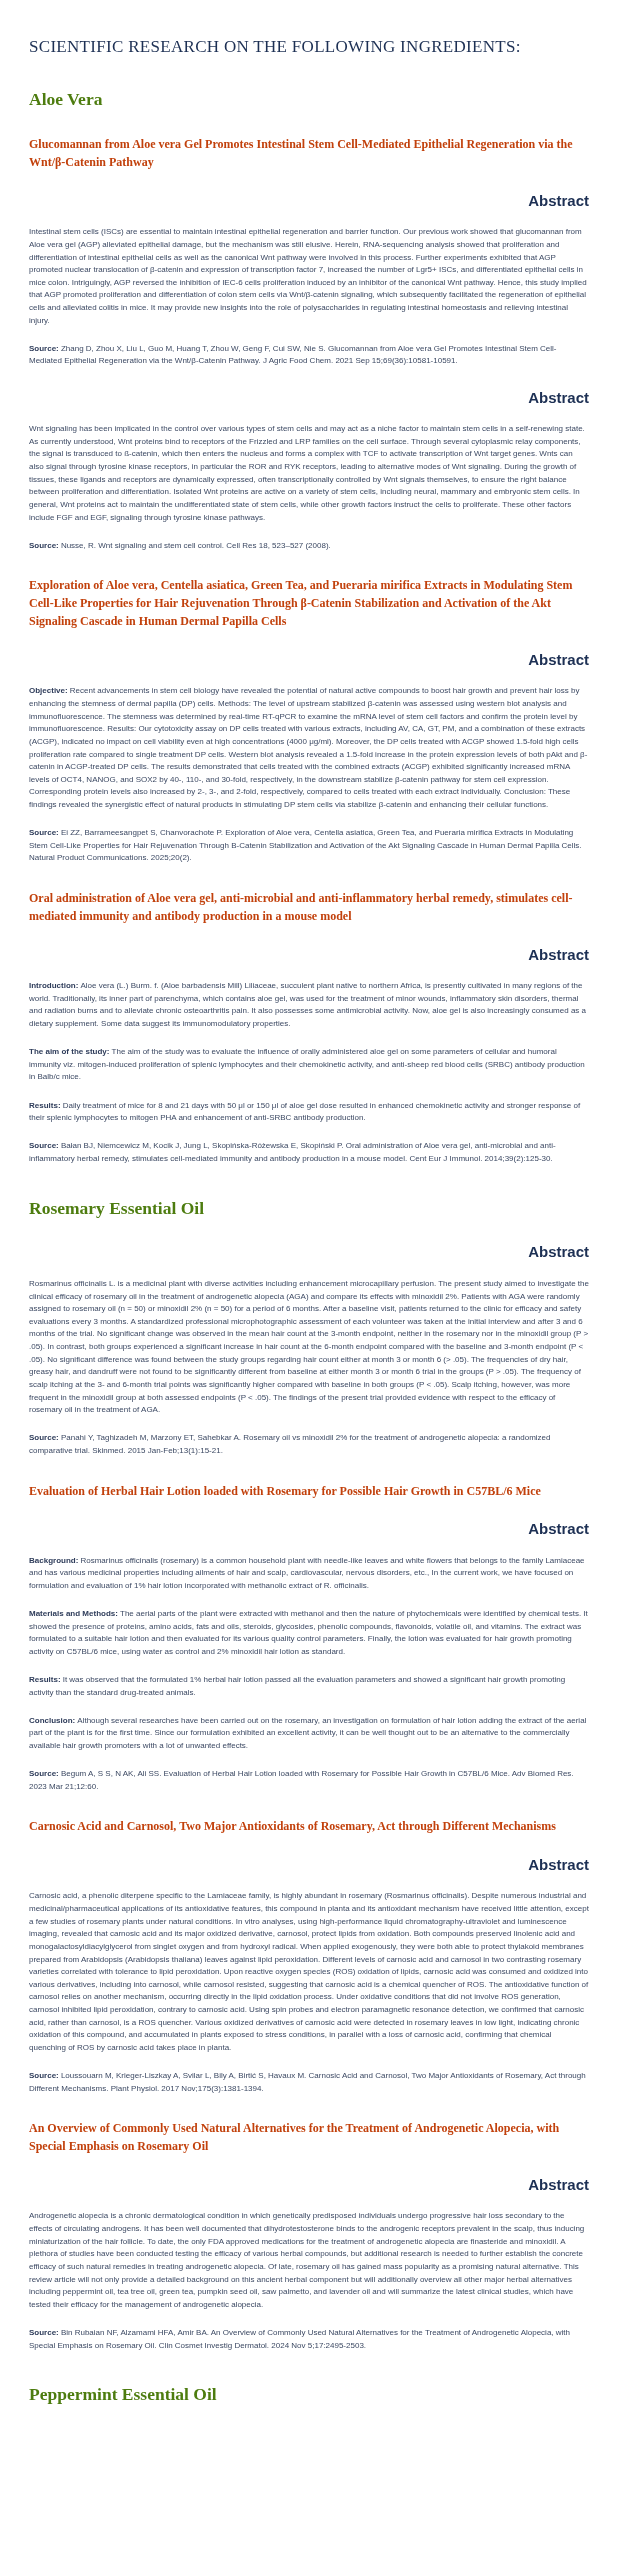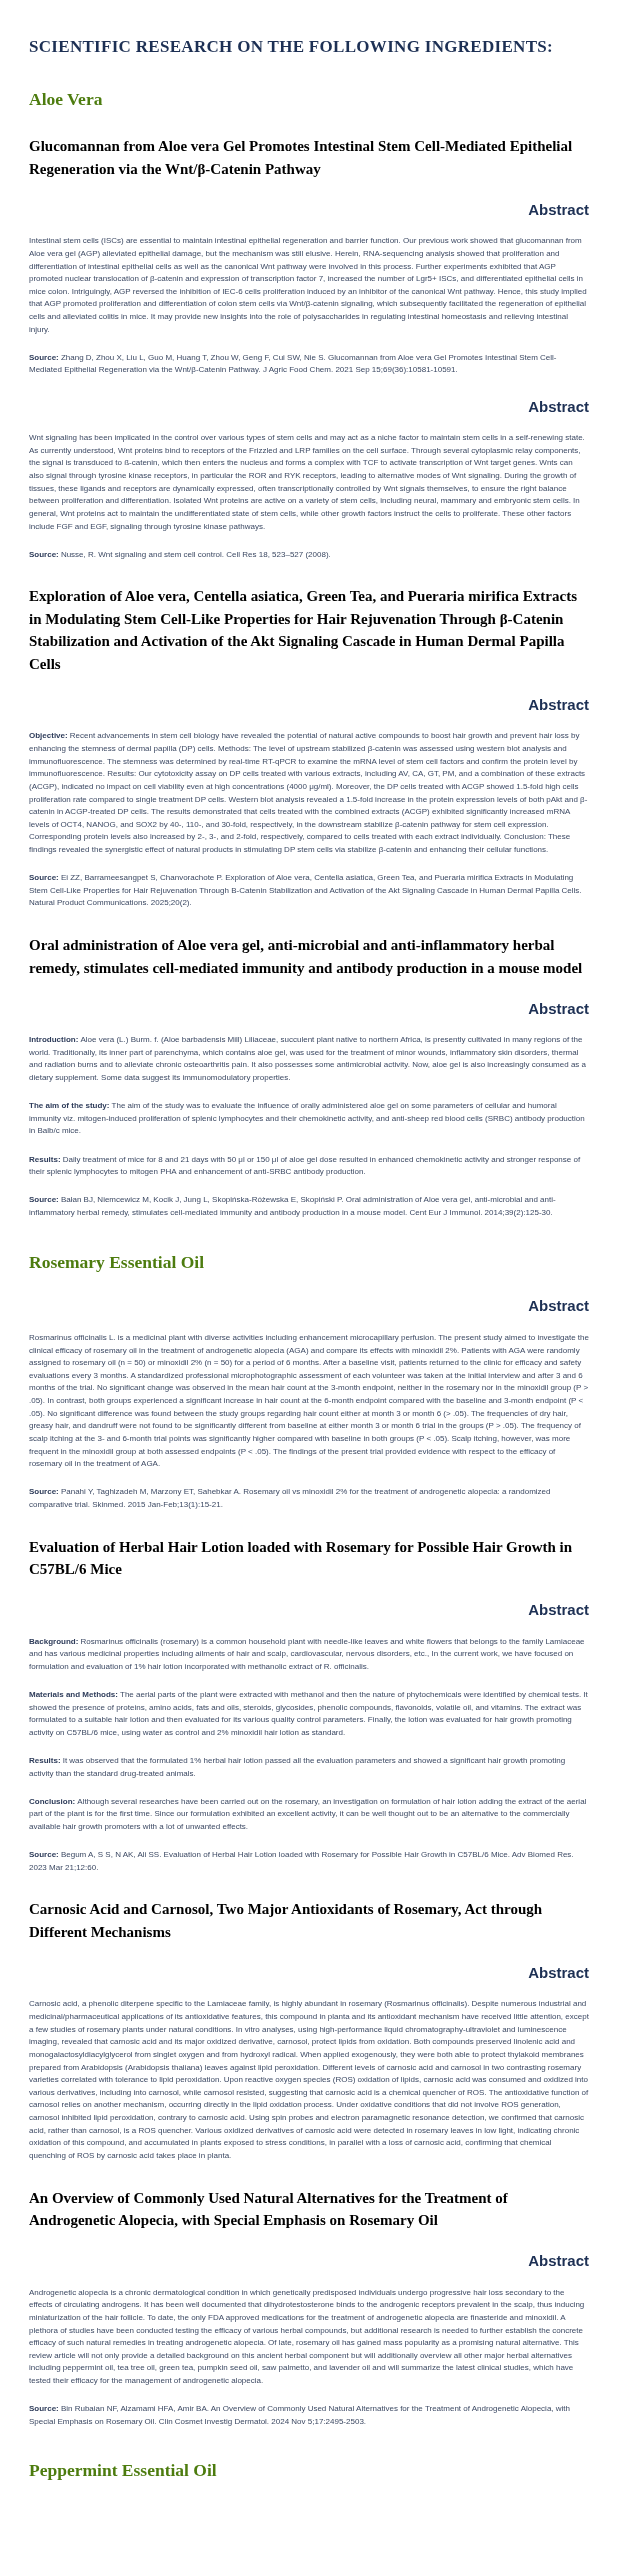--- a/index.html
+++ b/index.html
@@ -11,41 +11,41 @@
     font-family: "Liberation Sans", sans-serif;
     color: #3c4963;
   }
   main {
     width: 618px;
     min-height: 4108px;
     padding: 37px 29px 31px 29px;
   }
   h1.page-title {
     font-family: "Liberation Serif", serif;
-    font-weight: 700;
+    font-weight: 400;
     color: #1d3054;
     font-size: 17px;
     line-height: 1.2;
     letter-spacing: 0.3px;
     margin: 0 0 32px 0;
   }
   h2.section-heading {
     font-family: Liberation Serif, serif;
     font-weight: 700;
     color: #4d7c0f;
     font-size: 17.5px;
     line-height: 1.25;
     margin: 32px 0 24px 0;
   }
   #content section:first-child h2.section-heading { margin-top: 0; }
   h3.article-title {
     font-family: "Liberation Serif", serif;
     font-weight: 700;
-    color: #000000;
-    font-size: 15px;
+    color: #c2410c;
+    font-size: 12px;
     line-height: 1.5;
     margin: 24px 0 20.6px 0;
   }
   h4.abstract-heading {
     font-family: Liberation Sans, sans-serif;
     font-weight: 700;
     color: #1d3054;
     font-size: 15px;
     margin: 20.6px 0 17.5px 0;
     text-align: right;
@@ -107,20 +107,21 @@
           <p class="body-text"><strong>Background:</strong><span>Rosmarinus officinalis (rosemary) is a common household plant with needle-like leaves and white flowers that belongs to the family Lamiaceae and has various medicinal properties including ailments of hair and scalp, cardiovascular, nervous disorders, etc., In the current work, we have focused on formulation and evaluation of 1% hair lotion incorporated with methanolic extract of R. officinalis.</span></p>
           <p class="body-text"><strong>Materials and Methods:</strong><span>The aerial parts of the plant were extracted with methanol and then the nature of phytochemicals were identified by chemical tests. It showed the presence of proteins, amino acids, fats and oils, steroids, glycosides, phenolic compounds, flavonoids, volatile oil, and vitamins. The extract was formulated to a suitable hair lotion and then evaluated for its various quality control parameters. Finally, the lotion was evaluated for hair growth promoting activity on C57BL/6 mice, using water as control and 2% minoxidil hair lotion as standard.</span></p>
           <p class="body-text"><strong>Results:</strong><span>It was observed that the formulated 1% herbal hair lotion passed all the evaluation parameters and showed a significant hair growth promoting activity than the standard drug-treated animals.</span></p>
           <p class="body-text"><strong>Conclusion:</strong><span>Although several researches have been carried out on the rosemary, an investigation on formulation of hair lotion adding the extract of the aerial part of the plant is for the first time. Since our formulation exhibited an excellent activity, it can be well thought out to be an alternative to the commercially available hair growth promoters with a lot of unwanted effects.</span></p>
           <p class="body-text source"><strong>Source:</strong><span>Begum A, S S, N AK, Ali SS. Evaluation of Herbal Hair Lotion loaded with Rosemary for Possible Hair Growth in C57BL/6 Mice. Adv Biomed Res. 2023 Mar 21;12:60.</span></p>
         </article>
         <article class="article">
           <h3 class="article-title">Carnosic Acid and Carnosol, Two Major Antioxidants of Rosemary, Act through Different Mechanisms</h3>
           <h4 class="abstract-heading">Abstract</h4>
           <p class="body-text"><span>Carnosic acid, a phenolic diterpene specific to the Lamiaceae family, is highly abundant in rosemary (Rosmarinus officinalis). Despite numerous industrial and medicinal/pharmaceutical applications of its antioxidative features, this compound in planta and its antioxidant mechanism have received little attention, except a few studies of rosemary plants under natural conditions. In vitro analyses, using high-performance liquid chromatography-ultraviolet and luminescence imaging, revealed that carnosic acid and its major oxidized derivative, carnosol, protect lipids from oxidation. Both compounds preserved linolenic acid and monogalactosyldiacylglycerol from singlet oxygen and from hydroxyl radical. When applied exogenously, they were both able to protect thylakoid membranes prepared from Arabidopsis (Arabidopsis thaliana) leaves against lipid peroxidation. Different levels of carnosic acid and carnosol in two contrasting rosemary varieties correlated with tolerance to lipid peroxidation. Upon reactive oxygen species (ROS) oxidation of lipids, carnosic acid was consumed and oxidized into various derivatives, including into carnosol, while carnosol resisted, suggesting that carnosic acid is a chemical quencher of ROS. The antioxidative function of carnosol relies on another mechanism, occurring directly in the lipid oxidation process. Under oxidative conditions that did not involve ROS generation, carnosol inhibited lipid peroxidation, contrary to carnosic acid. Using spin probes and electron paramagnetic resonance detection, we confirmed that carnosic acid, rather than carnosol, is a ROS quencher. Various oxidized derivatives of carnosic acid were detected in rosemary leaves in low light, indicating chronic oxidation of this compound, and accumulated in plants exposed to stress conditions, in parallel with a loss of carnosic acid, confirming that chemical quenching of ROS by carnosic acid takes place in planta.</span></p>
+          <p class="body-text source"><strong>Source:</strong><span>Loussouarn M, Krieger-Liszkay A, Svilar L, Bily A, Birtić S, Havaux M. Carnosic Acid and Carnosol, Two Major Antioxidants of Rosemary, Act through Different Mechanisms. Plant Physiol. 2017 Nov;175(3):1381-1394.</span></p>
         </article>
         <article class="article">
           <h3 class="article-title">An Overview of Commonly Used Natural Alternatives for the Treatment of Androgenetic Alopecia, with Special Emphasis on Rosemary Oil</h3>
           <h4 class="abstract-heading">Abstract</h4>
           <p class="body-text"><span>Androgenetic alopecia is a chronic dermatological condition in which genetically predisposed individuals undergo progressive hair loss secondary to the effects of circulating androgens. It has been well documented that dihydrotestosterone binds to the androgenic receptors prevalent in the scalp, thus inducing miniaturization of the hair follicle. To date, the only FDA approved medications for the treatment of androgenetic alopecia are finasteride and minoxidil. A plethora of studies have been conducted testing the efficacy of various herbal compounds, but additional research is needed to further establish the concrete efficacy of such natural remedies in treating androgenetic alopecia. Of late, rosemary oil has gained mass popularity as a promising natural alternative. This review article will not only provide a detailed background on this ancient herbal component but will additionally overview all other major herbal alternatives including peppermint oil, tea tree oil, green tea, pumpkin seed oil, saw palmetto, and lavender oil and will summarize the latest clinical studies, which have tested their efficacy for the management of androgenetic alopecia.</span></p>
           <p class="body-text source"><strong>Source:</strong><span>Bin Rubaian NF, Alzamami HFA, Amir BA. An Overview of Commonly Used Natural Alternatives for the Treatment of Androgenetic Alopecia, with Special Emphasis on Rosemary Oil. Clin Cosmet Investig Dermatol. 2024 Nov 5;17:2495-2503.</span></p>
         </article>
       </section>
       <section class="ingredient-section">
         <h2 class="section-heading">Peppermint Essential Oil</h2>

